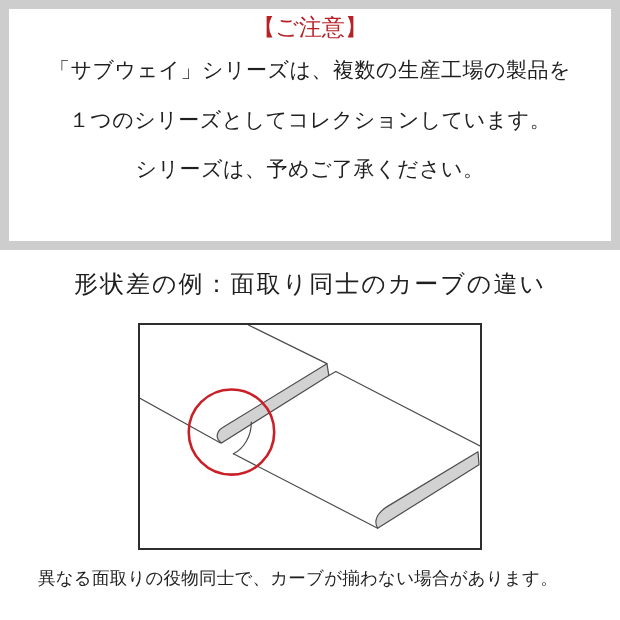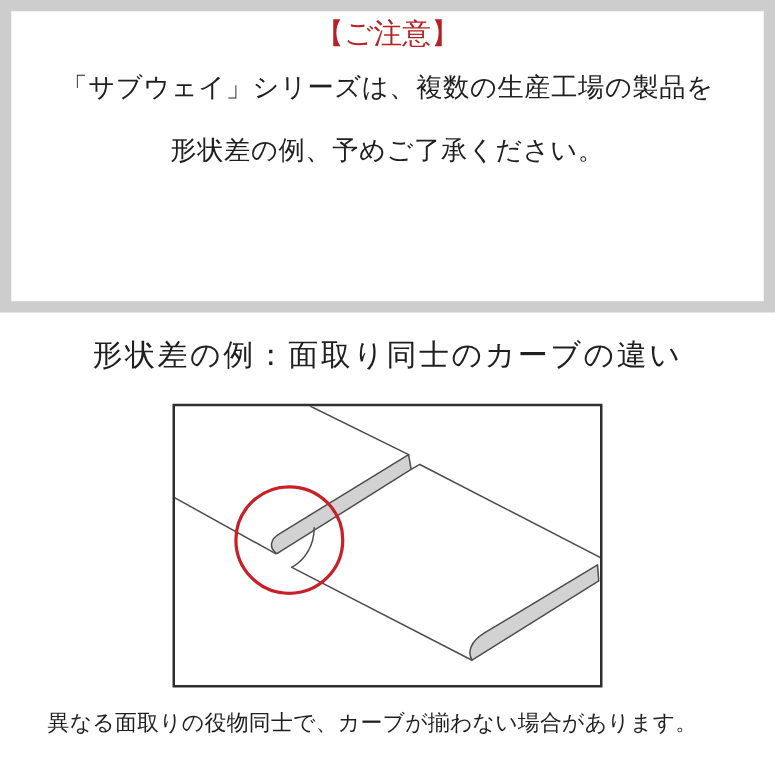--- a/index.html
+++ b/index.html
@@ -70,21 +70,22 @@
     color:var(--text);
   }
 </style>
 </head>
 <body>
 
 <div class="notice-box">
   <div class="notice-title">【ご注意】</div>
   <div class="notice-lines">
     <p>「サブウェイ」シリーズは、複数の生産工場の製品を</p>
-    <p>形状差の例、予めご了承ください。</p>
+    <p>１つのシリーズとしてコレクションしています。</p>
+    <p>シリーズは、予めご了承ください。</p>
   </div>
 </div>
 
 <div class="example-heading">形状差の例：面取り同士のカーブの違い</div>
 
 <div class="diagram-frame">
   <svg viewBox="0 0 342 225" preserveAspectRatio="none">
 
     <path class="tile-line" d="M109,0 L188,39"></path>
     <path class="chamfer-band" d="M188,39 L84,103 C77,107 75,114 82,119 L190,51 Z"></path>

